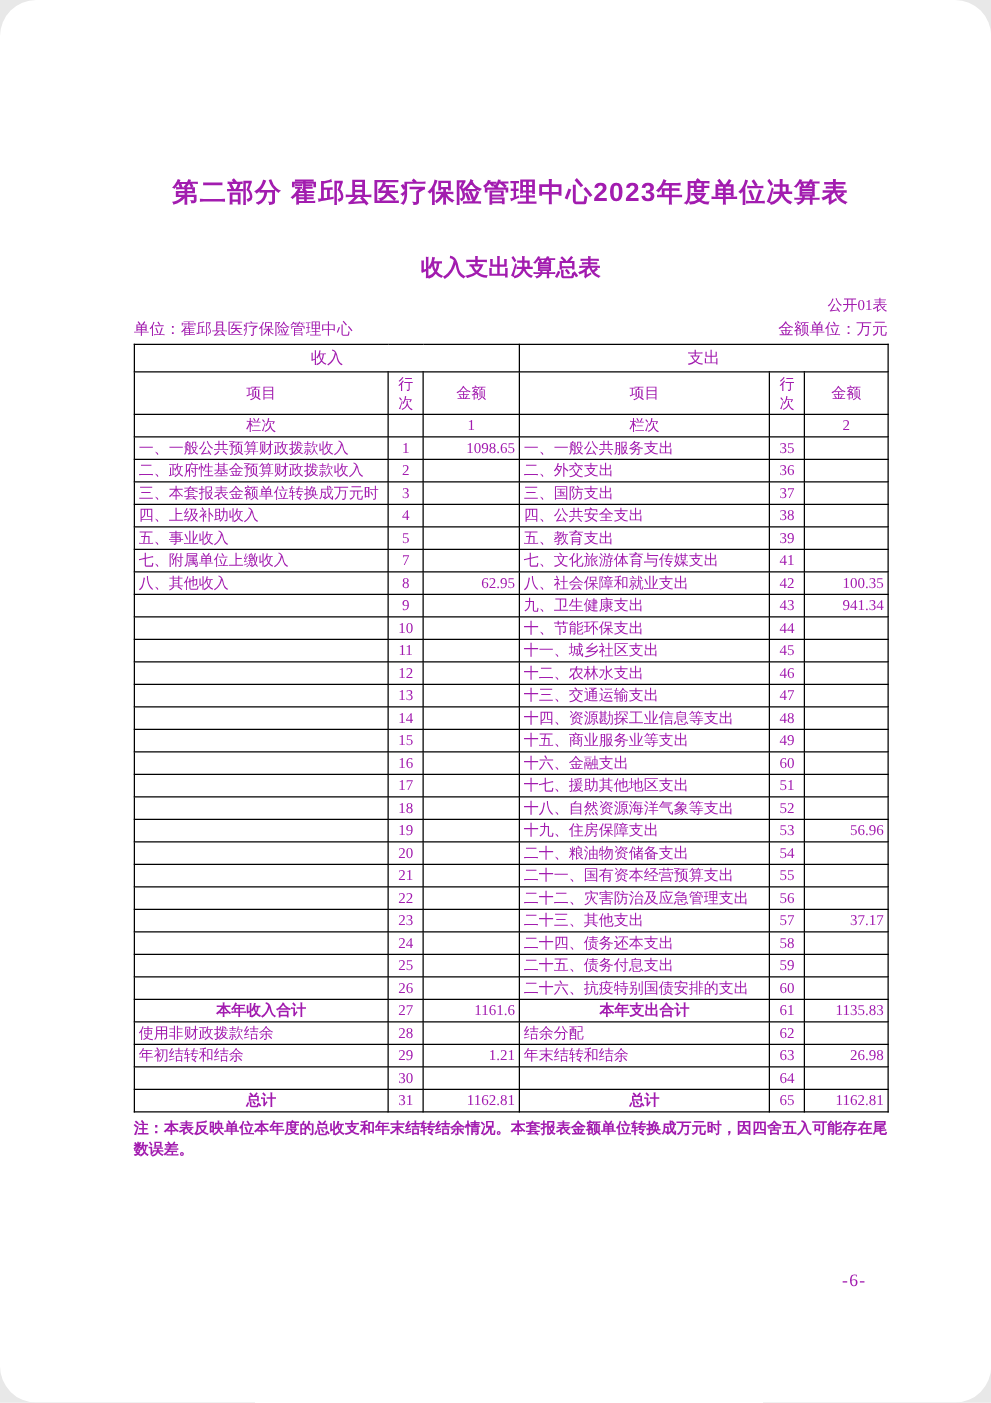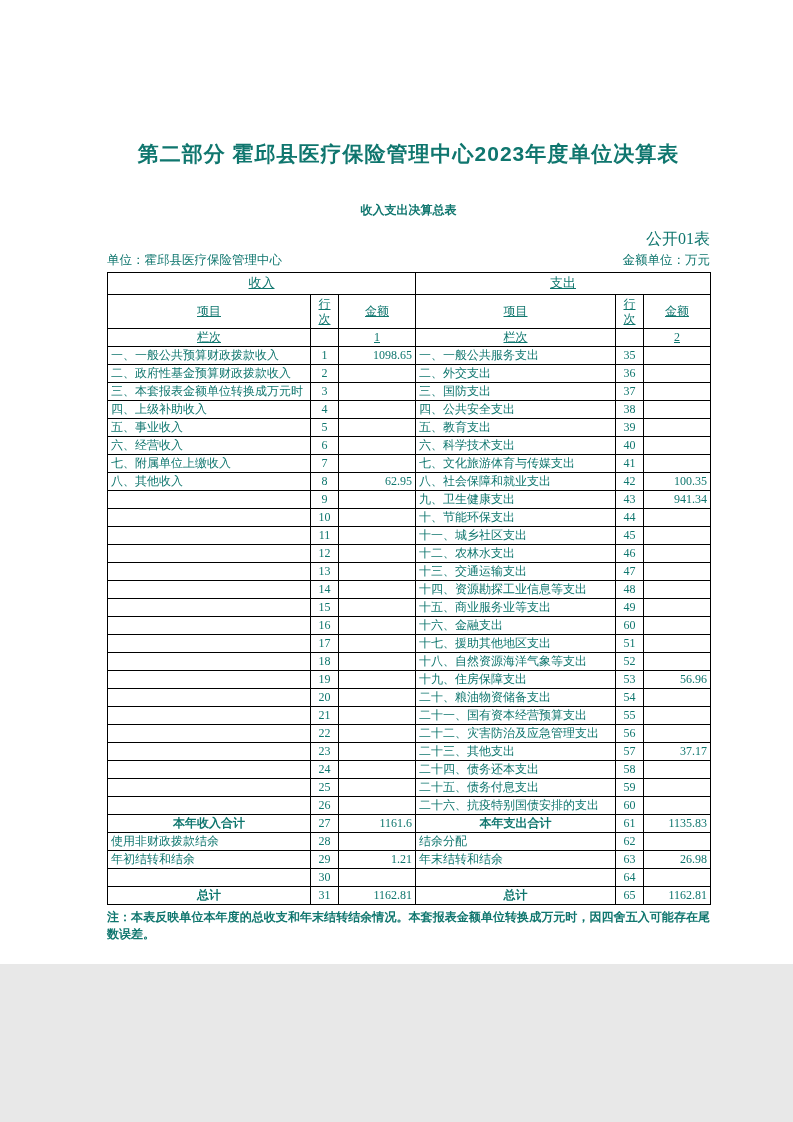--- a/index.html
+++ b/index.html
@@ -1,51 +1,52 @@
 <!DOCTYPE html>
 <html><head>
 <meta charset="utf-8">
 <style>
   * { box-sizing: border-box; }
   html, body { margin: 0; padding: 0; background: #e8e8e8; }
   .page {
     position: relative;
     width: 793px;
-    height: 964px;
+    height: 1122px;
     margin: 0 auto;
     background: #ffffff;
-    color: #0f766e;
+    color: #a21caf;
     font-family: "Liberation Serif", serif;
     overflow: hidden;
+    border-radius: 29px;
   }
   .content {
     position: absolute;
     left: 107px;
     top: 0;
     width: 603px;
   }
   .title {
     margin: 140px 0 0 0;
     text-align: center;
     font-family: "Liberation Sans", sans-serif;
     font-size: 21px;
     font-weight: bold;
     letter-spacing: 1px;
   }
   .subtitle {
     margin: 34px 0 0 0;
     text-align: center;
     font-family: "Liberation Sans", sans-serif;
-    font-size: 12px;
+    font-size: 18px;
     font-weight: bold;
   }
   .table-code {
     margin-top: 10px;
     text-align: right;
-    font-size: 16px;
+    font-size: 12px;
   }
   .meta-row {
     display: flex;
     justify-content: space-between;
     font-size: 12.5px;
     margin: 2px 0 3px 0;
     text-align: right;
   }
   table.report {
     border-collapse: collapse;
@@ -55,21 +56,21 @@
   }
   table.report th, table.report td {
     border: 1px solid #000;
     padding: 0 3px;
     height: 18px;
     line-height: 1.25;
     font-weight: normal;
     overflow: hidden;
     vertical-align: middle;
   }
-  table.report thead th { text-align: center; text-decoration: underline; }
+  table.report thead th { text-align: center; }
   tr.section-header th { height: 22px; font-size: 13px; }
   tr.col-header th { height: 34px; }
   td.item   { text-align: left; white-space: nowrap; }
   td.rowno  { text-align: center; }
   td.amount { text-align: right; white-space: nowrap; }
   td.item.total { text-align: center; font-weight: bold; font-family: Liberation Serif, serif; }
   .note {
     margin: 4px 0 0 0;
     font-size: 12px;
     line-height: 1.45;
@@ -166,28 +167,20 @@
           </tr>
           <tr>
             <td class="item">五、事业收入</td>
             <td class="rowno">5</td>
             <td class="amount"></td>
             <td class="item">五、教育支出</td>
             <td class="rowno">39</td>
             <td class="amount"></td>
           </tr>
           <tr>
-            <td class="item">六、经营收入</td>
-            <td class="rowno">6</td>
-            <td class="amount"></td>
-            <td class="item">六、科学技术支出</td>
-            <td class="rowno">40</td>
-            <td class="amount"></td>
-          </tr>
-          <tr>
             <td class="item">七、附属单位上缴收入</td>
             <td class="rowno">7</td>
             <td class="amount"></td>
             <td class="item">七、文化旅游体育与传媒支出</td>
             <td class="rowno">41</td>
             <td class="amount"></td>
           </tr>
           <tr>
             <td class="item">八、其他收入</td>
             <td class="rowno">8</td>

